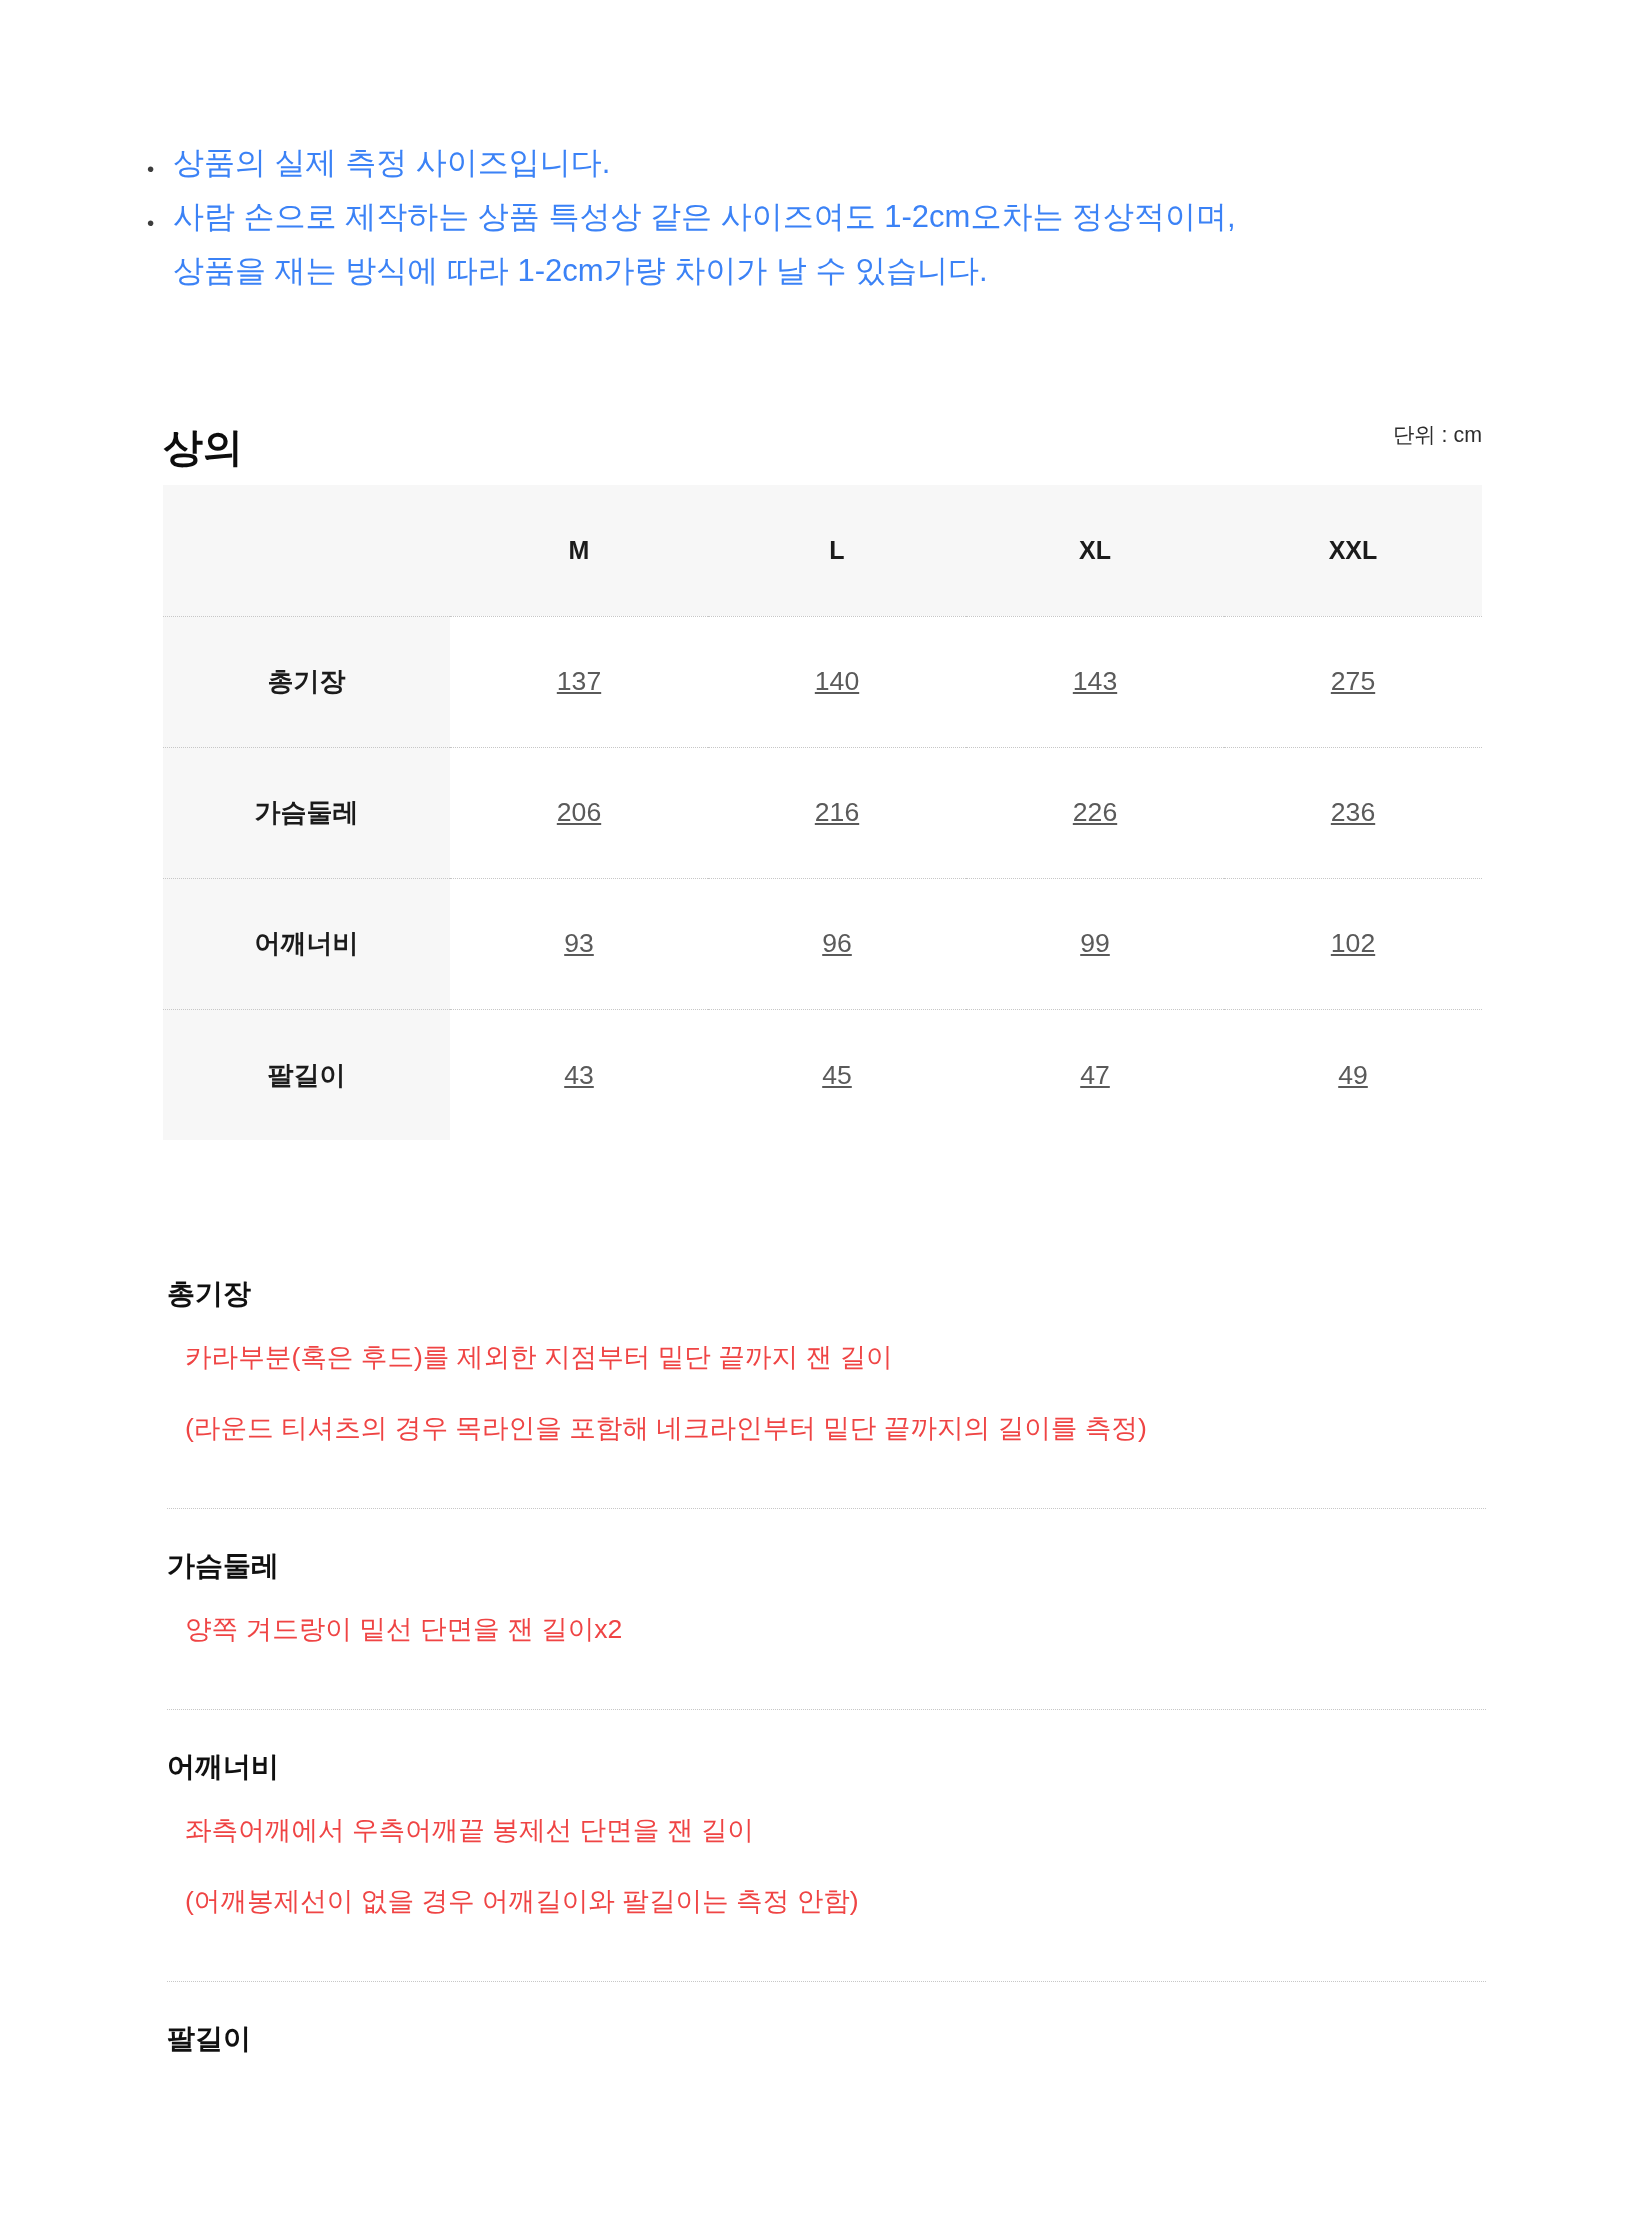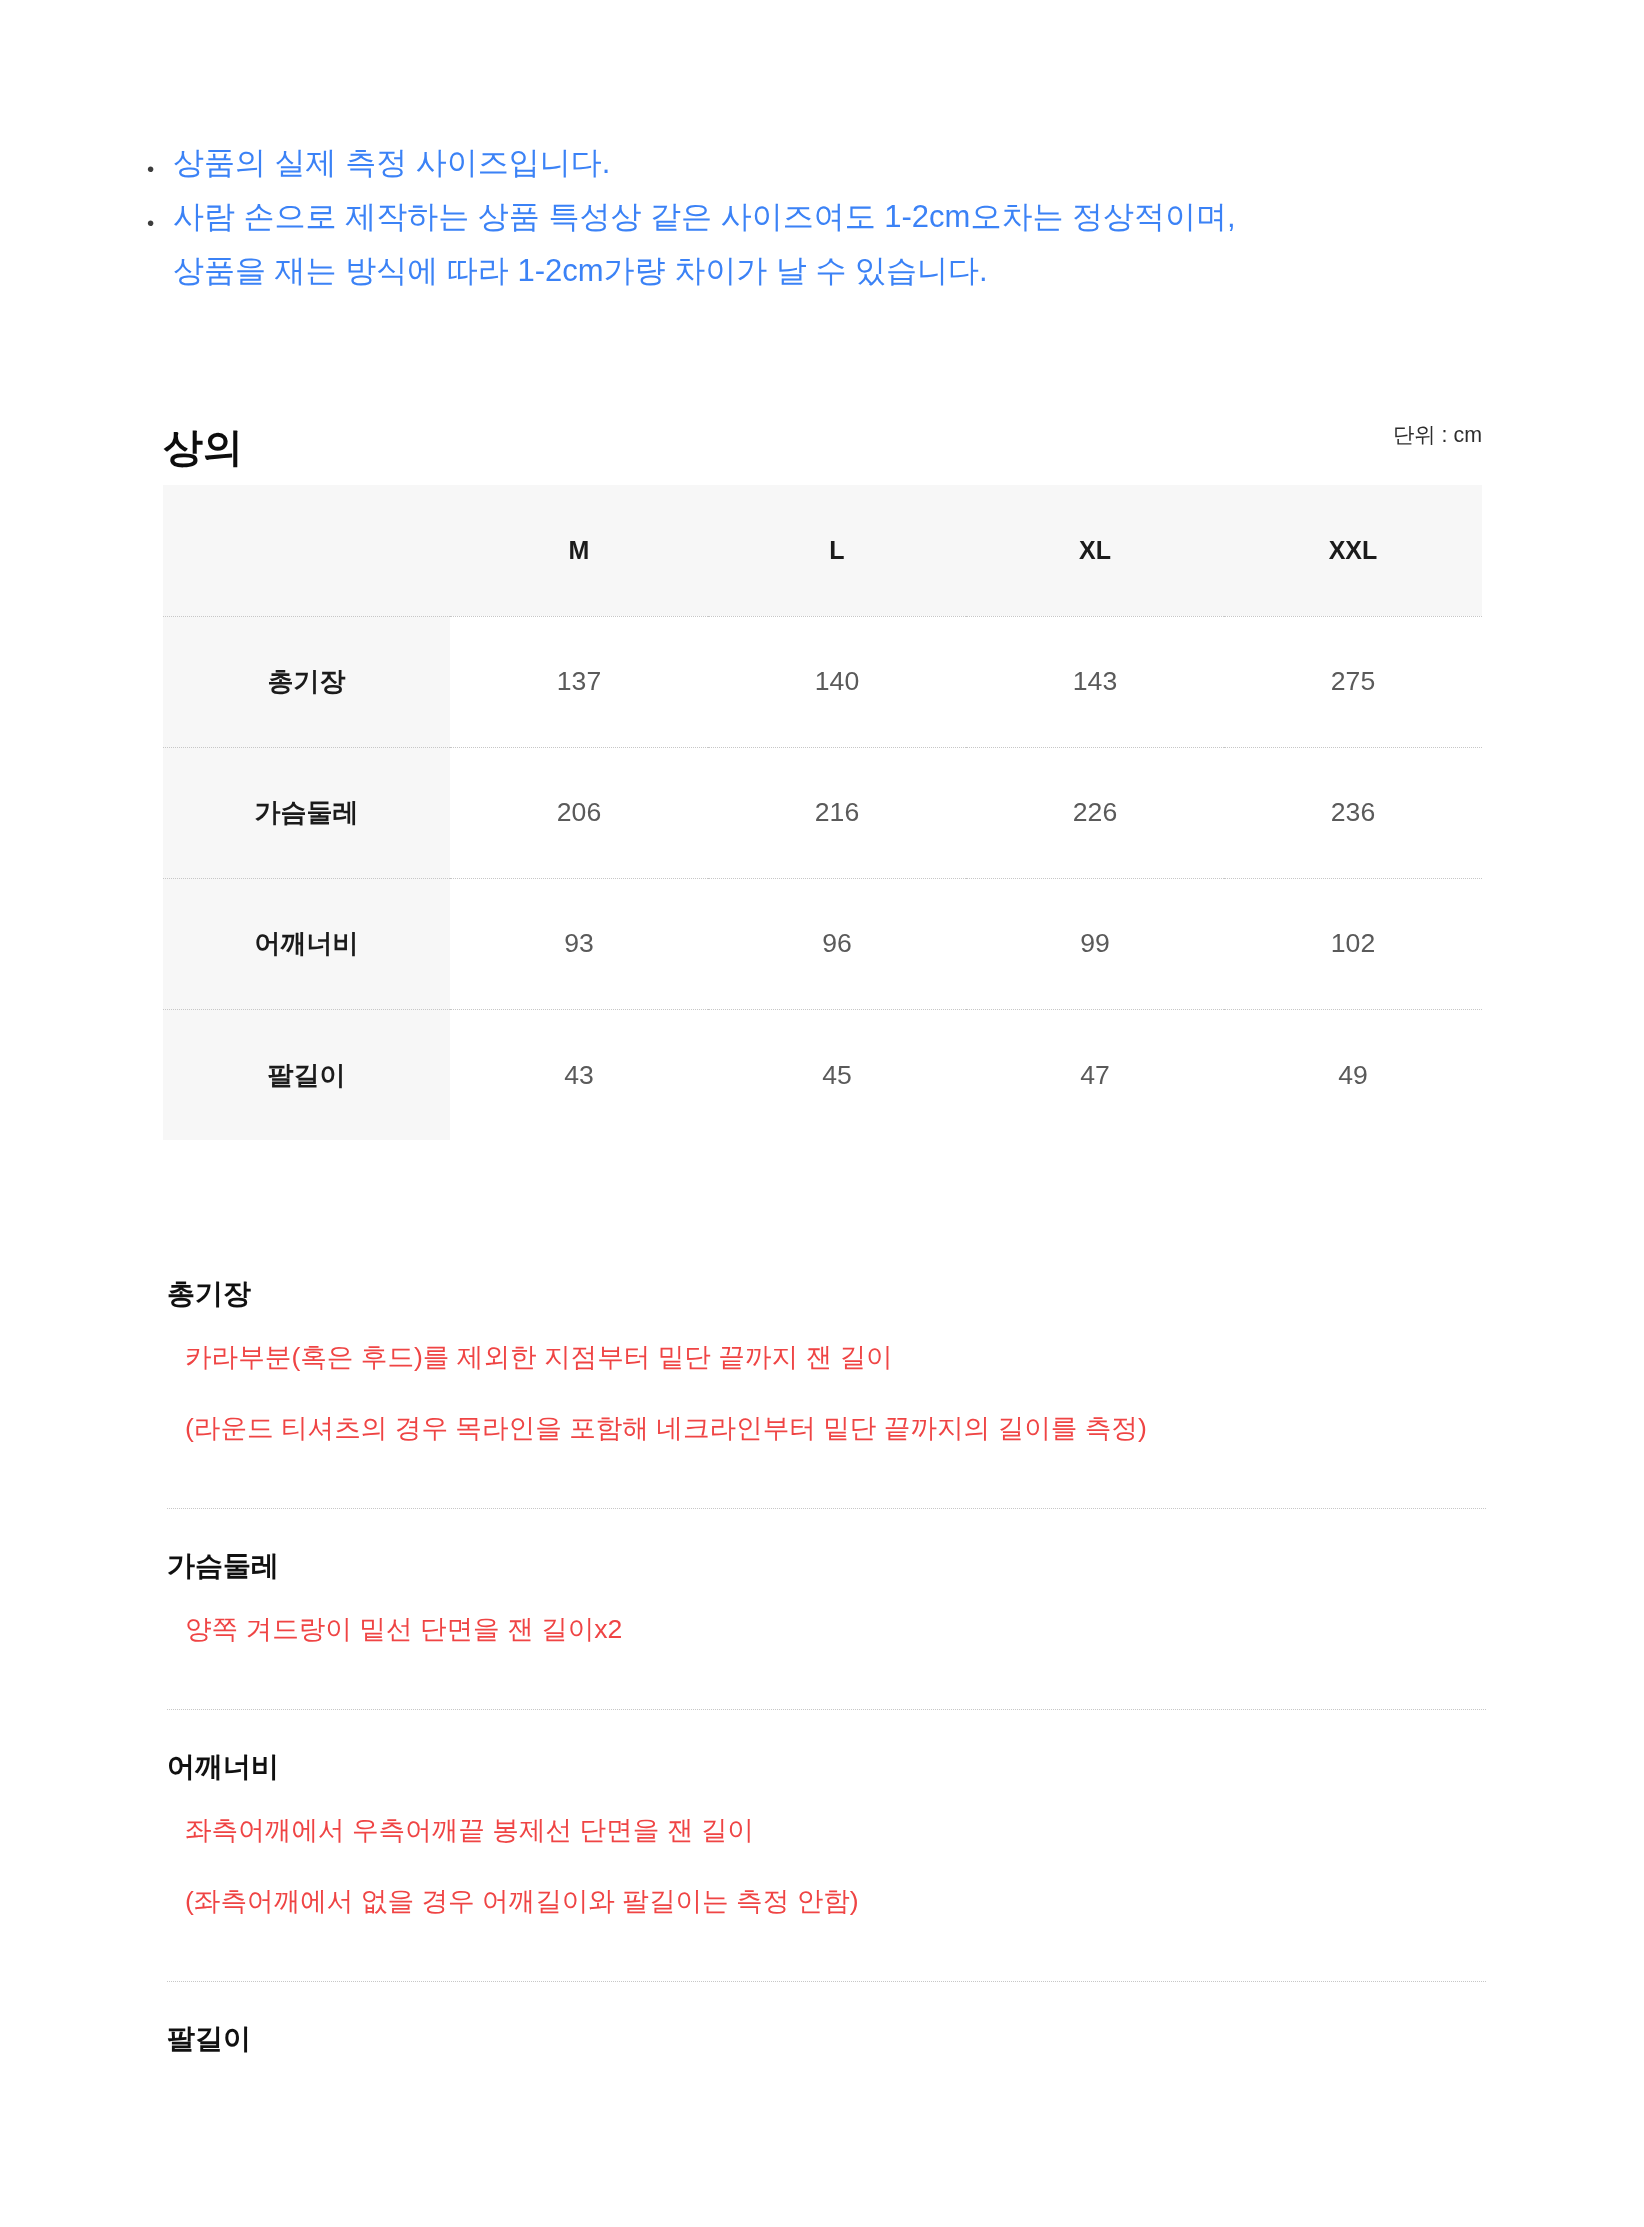--- a/index.html
+++ b/index.html
@@ -90,20 +90,21 @@
     color: #1b1b1b;
     text-align: center;
     padding: 0;
   }
   .size-table tbody td {
     height: 131px;
     font-size: 26.6px;
     color: #5a5a5a;
     text-align: center;
     padding: 0;
+    text-decoration: underline;
   }
   .size-table tbody tr:not(:last-child) th,
   .size-table tbody tr:not(:last-child) td {
     border-bottom: 1.7px dotted #c7c7c7;
   }
 
   
   .definitions {
     width: 1319px;
     margin: 135px 0 94px 167px;
@@ -215,21 +216,21 @@
     <div class="def">
       <h3 class="def-term">가슴둘레</h3>
       <p class="def-line">양쪽 겨드랑이 밑선 단면을 잰 길이x2</p>
     </div>
 
     <hr class="dotted-divider">
 
     <div class="def">
       <h3 class="def-term">어깨너비</h3>
       <p class="def-line">좌측어깨에서 우측어깨끝 봉제선 단면을 잰 길이</p>
-      <p class="def-line">(좌측어깨에서 없을 경우 어깨길이와 팔길이는 측정 안함)</p>
+      <p class="def-line">(어깨봉제선이 없을 경우 어깨길이와 팔길이는 측정 안함)</p>
     </div>
 
     <hr class="dotted-divider">
 
     <div class="def">
       <h3 class="def-term">팔길이</h3>
     </div>
 
   </div>
 

